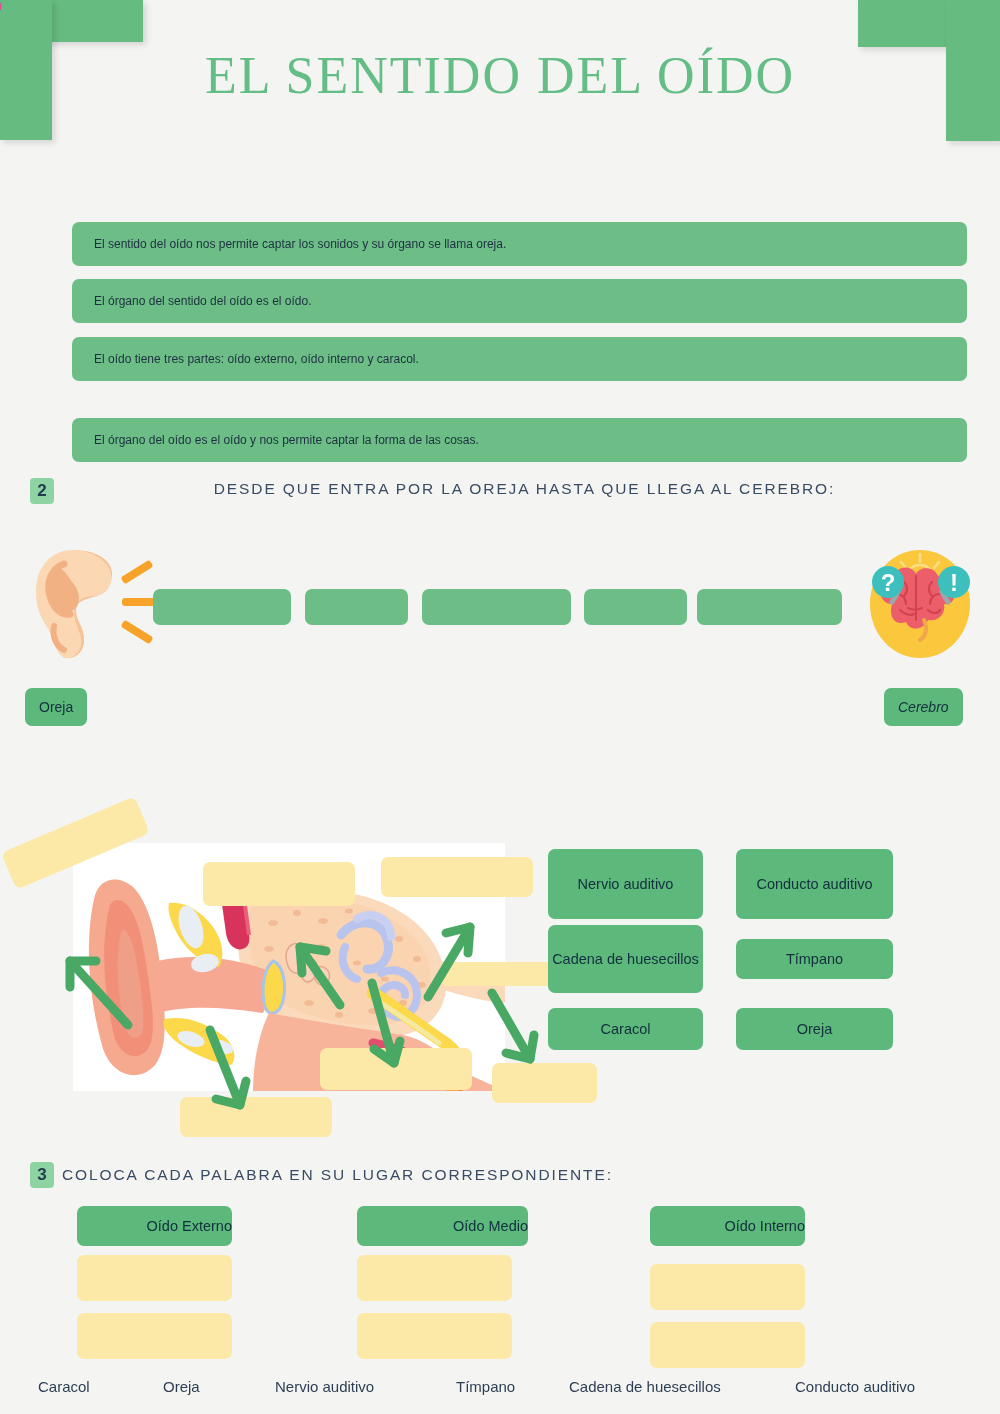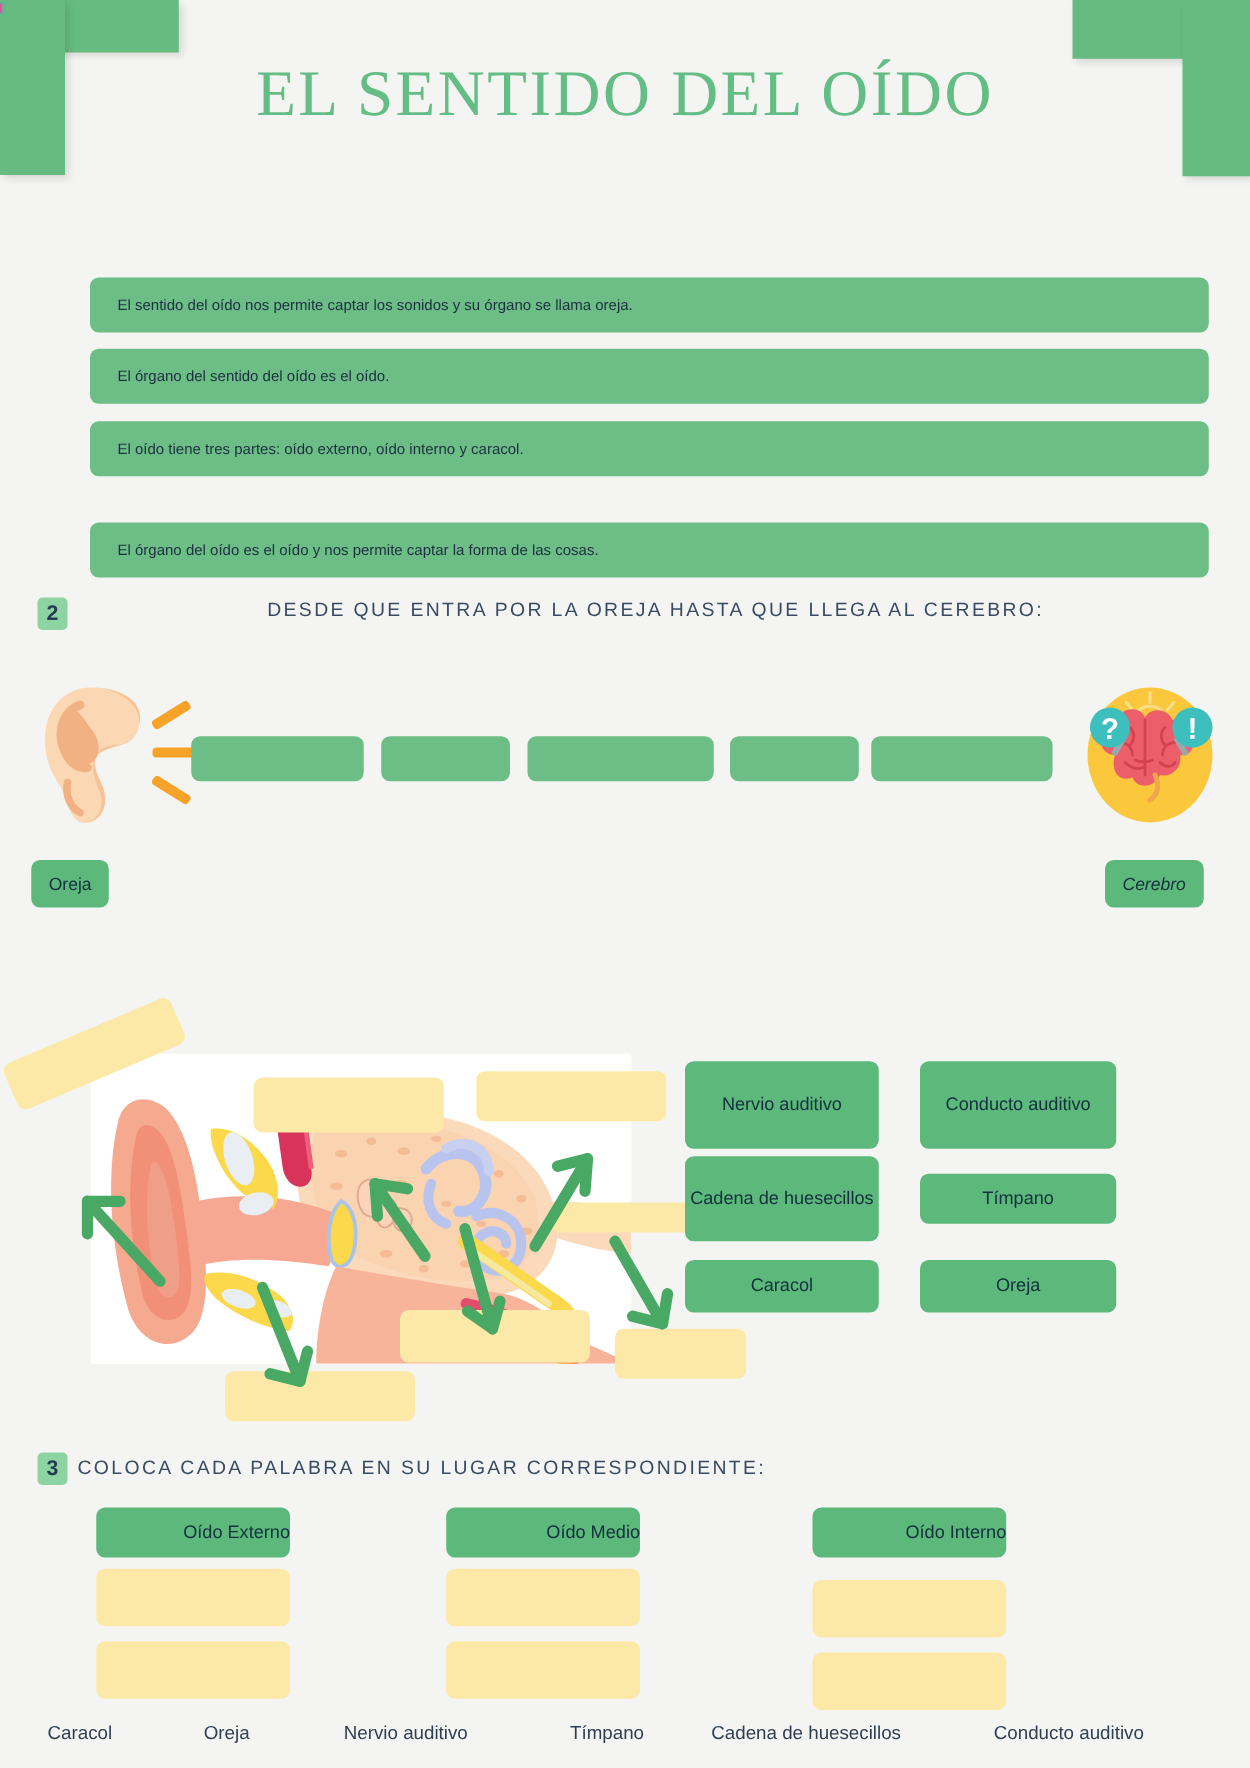--- a/index.html
+++ b/index.html
@@ -260,21 +260,21 @@
   <div class="wb" style="left:548px;top:925px;width:155px;height:68px;">Cadena de huesecillos</div>
   <div class="wb" style="left:736px;top:939px;width:157px;height:40px;">Tímpano</div>
   <div class="wb" style="left:548px;top:1008px;width:155px;height:42px;">Caracol</div>
   <div class="wb" style="left:736px;top:1008px;width:157px;height:42px;">Oreja</div>
 
   <div class="sec" style="left:30px;top:1162px;">
     <span class="num-badge">3</span><span class="sec-title">COLOCA CADA PALABRA EN SU LUGAR CORRESPONDIENTE:</span>
   </div>
 
   <div class="colhead" style="left:77px;top:1206px;width:155px;">Oído Externo</div>
-  <div class="colhead" style="left:357px;top:1206px;width:155px;">Oído Medio</div>
+  <div class="colhead" style="left:357px;top:1206px;width:155px;padding-left:16px;">Oído Medio</div>
   <div class="colhead" style="left:650px;top:1206px;width:155px;">Oído Interno</div>
 
   <div class="slot" style="left:77px;top:1255px;width:155px;height:46px;"></div>
   <div class="slot" style="left:77px;top:1313px;width:155px;height:46px;"></div>
   <div class="slot" style="left:357px;top:1255px;width:155px;height:46px;"></div>
   <div class="slot" style="left:357px;top:1313px;width:155px;height:46px;"></div>
   <div class="slot" style="left:650px;top:1264px;width:155px;height:46px;"></div>
   <div class="slot" style="left:650px;top:1322px;width:155px;height:46px;"></div>
 
   <div class="wordlist">

